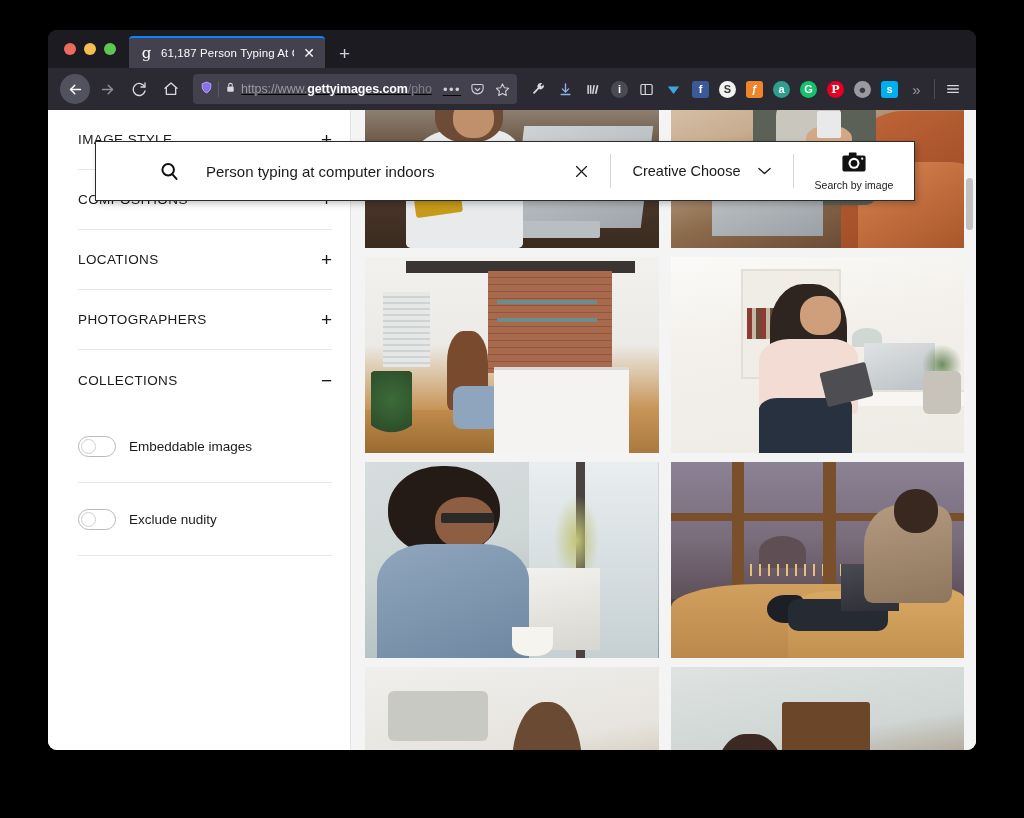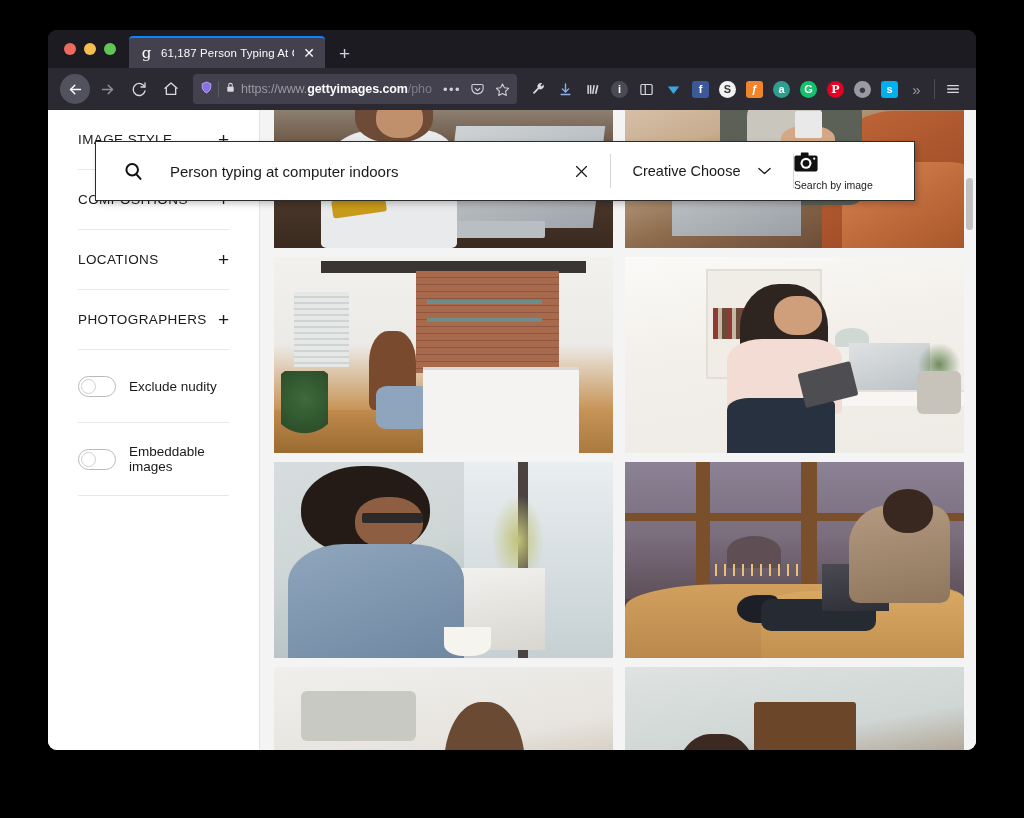--- a/index.html
+++ b/index.html
@@ -119,20 +119,21 @@
     height: 30px;
     background: #42414d;
     border-radius: 4px;
     display: flex;
     align-items: center;
     padding: 0 5px 0 7px;
     gap: 5px;
     margin: 0 6px 0 5px;
     min-width: 0;
     max-width: 328px;
+    text-decoration: underline;
   }
   .shield-icon { flex-shrink: 0; }
   .url-sep { width: 1px; height: 16px; background: #5b5b66; flex-shrink: 0; }
   .lock-icon { flex-shrink: 0; margin-left: 1px; }
   .url-text {
     flex: 1;
     color: #9a9aa4;
     font-size: 12.5px;
     white-space: nowrap;
     overflow: hidden;
@@ -178,25 +179,25 @@
   .page {
     flex: 1;
     background: #ffffff;
     position: relative;
     overflow: hidden;
     display: flex;
   }
 
   
   .sidebar {
-    width: 212px;
+    width: 303px;
     flex-shrink: 0;
     background: #ffffff;
     border-right: 1px solid #e3e3e3;
-    padding: 0 30px 0 30px;
+    padding: 0 18px 0 30px;
   }
   .filter-row {
     display: flex;
     align-items: center;
     justify-content: space-between;
     height: 60px;
     border-bottom: 1px solid #e8e8e8;
   }
   .filter-row:first-child { border-bottom: 1px solid #e8e8e8; }
   .filter-label {
@@ -308,20 +309,21 @@
     left: 47px;
     top: 31px;
     width: 820px;
     height: 60px;
     background: #ffffff;
     border: 1px solid #2b2b2b;
     display: flex;
     align-items: stretch;
     z-index: 50;
     box-shadow: 2px 3px 6px rgba(0,0,0,0.22);
+    padding-left: 36px;
   }
   .so-search-icon {
     width: 74px;
     display: flex; align-items: center; justify-content: center;
     flex-shrink: 0;
   }
   .so-input {
     flex: 1;
     display: flex;
     align-items: center;
@@ -348,21 +350,21 @@
     align-items: center;
     justify-content: center;
     gap: 16px;
     flex-shrink: 0;
   }
   .so-dropdown-label { font-size: 14.5px; color: #1a1a1a; }
   .so-byimage {
     width: 120px;
     display: flex;
     flex-direction: column;
-    align-items: flex-start;
+    align-items: center;
     justify-content: center;
     gap: 3px;
     flex-shrink: 0;
   }
   .so-byimage-label { font-size: 10.5px; color: #1a1a1a; }
 
   
   .ph { position: absolute; }
 
   
@@ -606,32 +608,36 @@
         <span class="filter-toggle-sign">+</span>
       </div>
       <div class="filter-row">
         <span class="filter-label">LOCATIONS</span>
         <span class="filter-toggle-sign">+</span>
       </div>
       <div class="filter-row">
         <span class="filter-label">PHOTOGRAPHERS</span>
         <span class="filter-toggle-sign">+</span>
       </div>
+      <div class="filter-row" style="border-bottom:none">
+        <span class="filter-label">COLLECTIONS</span>
+        <span class="filter-toggle-sign">−</span>
+      </div>
 
       <div class="switch-row">
         <div class="switch">
           <div class="knob"></div>
         </div>
-        <span class="switch-label">Exclude nudity</span>
+        <span class="switch-label">Embeddable images</span>
       </div>
       <div class="switch-row">
         <div class="switch">
           <div class="knob"></div>
         </div>
-        <span class="switch-label">Embeddable images</span>
+        <span class="switch-label">Exclude nudity</span>
       </div>
     </aside>
 
     <main class="results">
       <div class="grid">
 
         <div class="thumb">
           <div class="thumb-inner p1">
             <div class="ph lap"></div>
               <div class="ph lapbase"></div>

